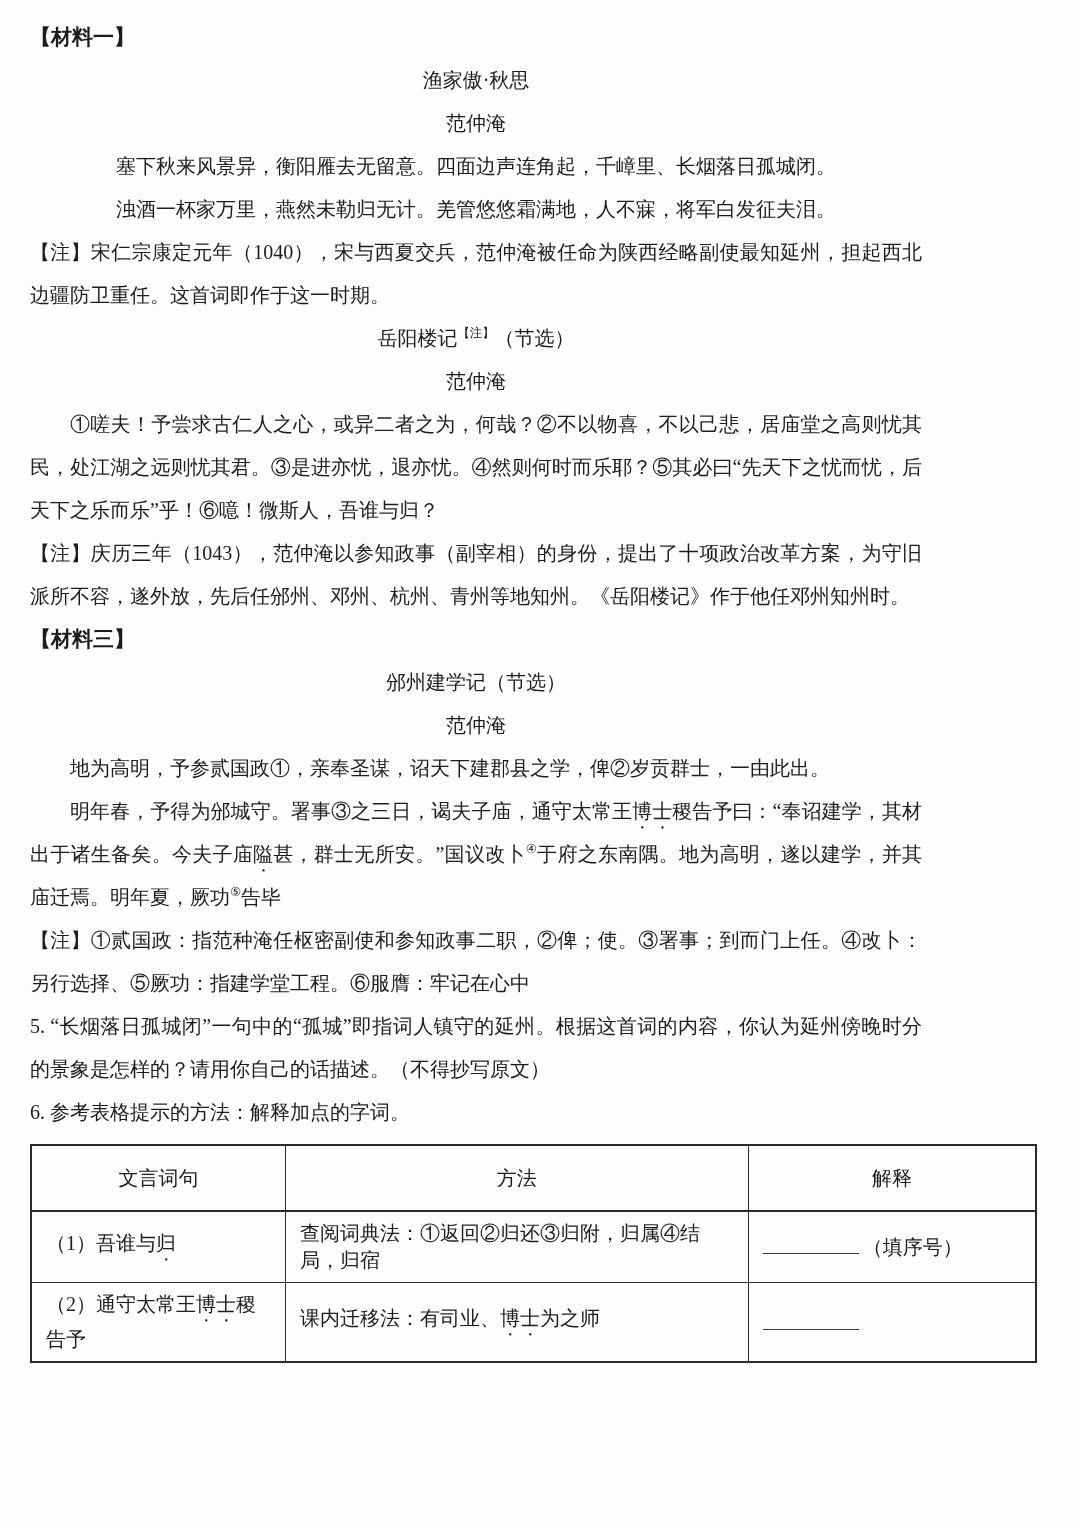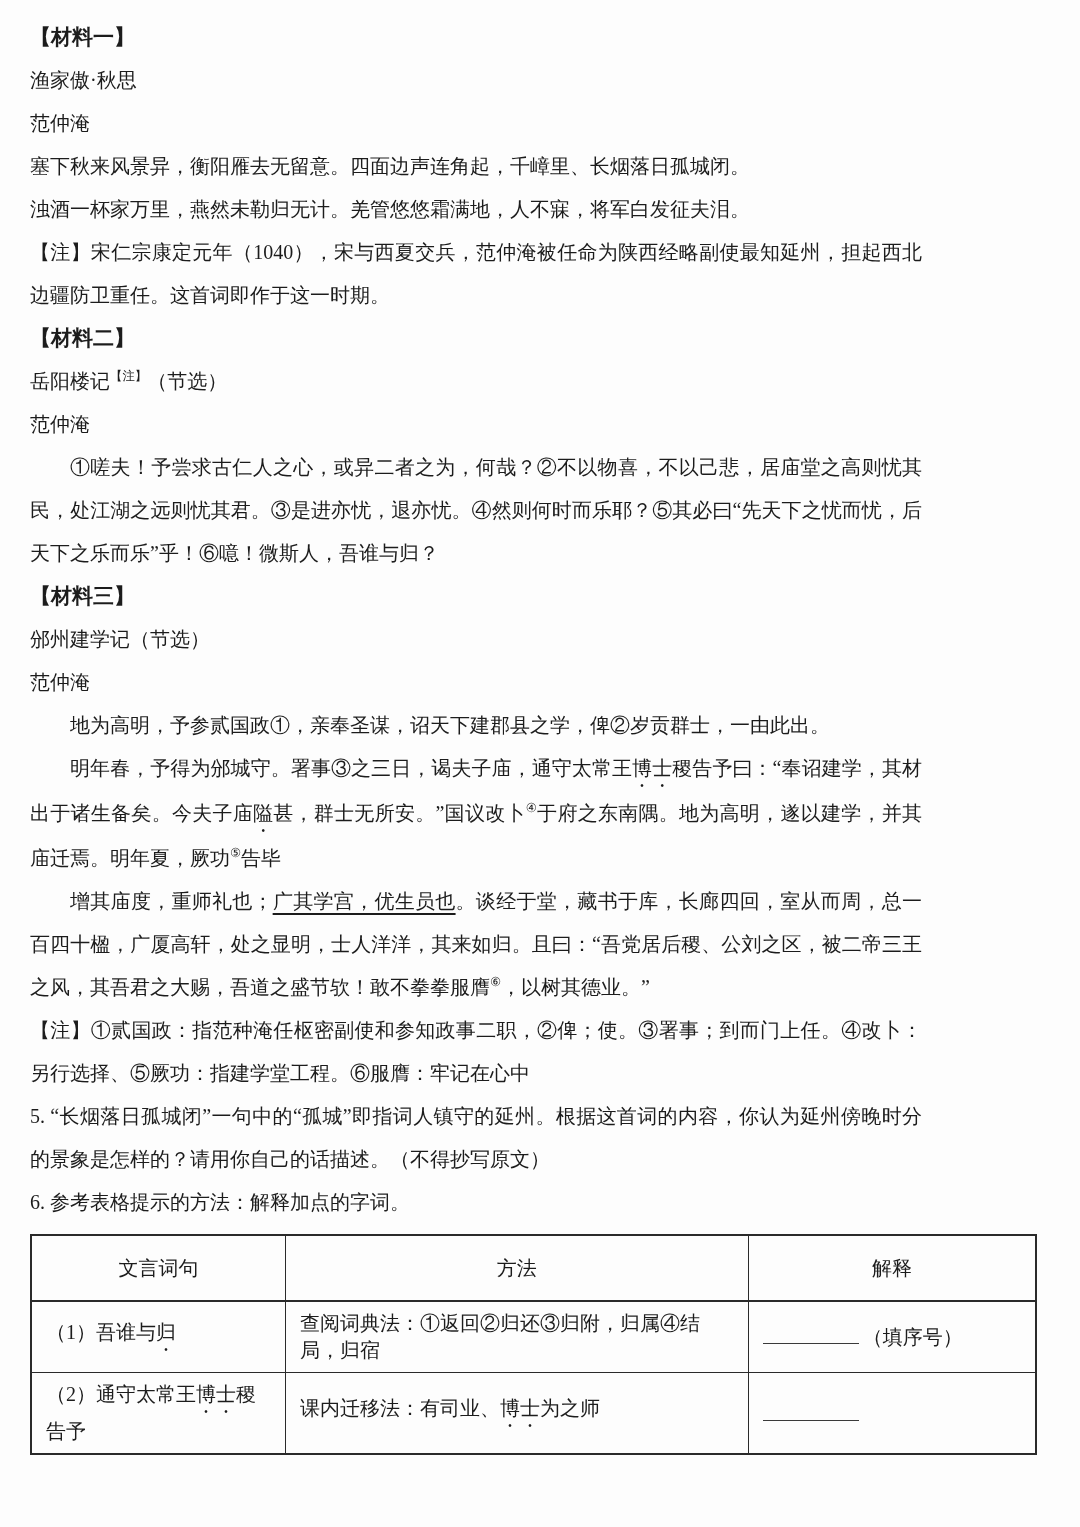--- a/index.html
+++ b/index.html
@@ -16,29 +16,28 @@
     padding: 16px 30px 0 30px;
     position: relative;
   }
   .para {
     font-size: 20px;
     line-height: 43px;
     text-align: justify;
     margin: 0;
   }
   .indent { text-indent: 2em; }
-  .center { }
+  .center { text-align: center; }
   .mat-label { font-weight: bold; font-size: 21px; }
   .seg-sup { vertical-align: super; font-size: 0.62em; line-height: 0; }
   .seg-dot {
     -webkit-text-emphasis: filled dot #1c1c1c;
     -webkit-text-emphasis-position: under right;
     text-emphasis: filled dot #1c1c1c;
     text-emphasis-position: under right;
-    font-family: Liberation Mono, monospace;
   }
   .seg-ul { text-decoration: underline; text-underline-offset: 5px; }
   .seg-blank {
     display: inline-block;
     width: 96px; height: 1em;
     border-bottom: 1.5px solid #3a3a3a;
     margin-right: 4px;
     vertical-align: baseline;
   }
   table.q-table {
@@ -77,33 +76,32 @@
   <section>
     <p class="para mat-label">【材料一】</p>
     <p class="para center">渔家傲·秋思</p>
     <p class="para center">范仲淹</p>
     <p class="para center">塞下秋来风景异，衡阳雁去无留意。四面边声连角起，千嶂里、长烟落日孤城闭。</p>
     <p class="para center">浊酒一杯家万里，燕然未勒归无计。羌管悠悠霜满地，人不寐，将军白发征夫泪。</p>
     <p class="para">【注】宋仁宗康定元年（1040），宋与西夏交兵，范仲淹被任命为陕西经略副使最知延州，担起西北边疆防卫重任。这首词即作于这一时期。</p>
   </section>
 
   <section>
-    <p class="para mat-label">【材料二】</p>
     <p class="para center"><span>岳阳楼记</span><span class="seg-sup">【注】</span><span>（节选）</span></p>
     <p class="para center">范仲淹</p>
     <p class="para indent">①嗟夫！予尝求古仁人之心，或异二者之为，何哉？②不以物喜，不以己悲，居庙堂之高则忧其民，处江湖之远则忧其君。③是进亦忧，退亦忧。④然则何时而乐耶？⑤其必曰“先天下之忧而忧，后天下之乐而乐”乎！⑥噫！微斯人，吾谁与归？</p>
+    <p class="para">【注】庆历三年（1043），范仲淹以参知政事（副宰相）的身份，提出了十项政治改革方案，为守旧派所不容，遂外放，先后任邠州、邓州、杭州、青州等地知州。《岳阳楼记》作于他任邓州知州时。</p>
   </section>
 
   <section>
     <p class="para mat-label">【材料三】</p>
     <p class="para center">邠州建学记（节选）</p>
     <p class="para center">范仲淹</p>
     <p class="para indent">地为高明，予参贰国政①，亲奉圣谋，诏天下建郡县之学，俾②岁贡群士，一由此出。</p>
     <p class="para indent"><span>明年春，予得为邠城守。署事③之三日，谒夫子庙，通守太常王</span><span class="seg-dot">博士</span><span>稷告予曰：“奉诏建学，其材出于诸生备矣。今夫子庙</span><span class="seg-dot">隘</span><span>甚，群士无所安。”国议改卜</span><span class="seg-sup">④</span><span>于府之东南隅。地为高明，遂以建学，并其庙迁焉。明年夏，厥功</span><span class="seg-sup">⑤</span><span>告毕</span></p>
-    <p class="para indent"><span>增其庙度，重师礼也；</span><span class="seg-ul">广其学宫，优生员也</span><span>。谈经于堂，藏书于库，长廊四回，室从而周，总一百四十楹，广厦高轩，处之显明，士人洋洋，其来如归。且曰：“吾党居后稷、公刘之区，被二帝三王之风，其吾君之大赐，吾道之盛节欤！敢不拳拳服膺</span><span class="seg-sup">⑥</span><span>，以树其德业。”</span></p>
     <p class="para">【注】①贰国政：指范种淹任枢密副使和参知政事二职，②俾；使。③署事；到而门上任。④改卜：另行选择、⑤厥功：指建学堂工程。⑥服膺：牢记在心中</p>
   </section>
 
   <p class="para">5. “长烟落日孤城闭”一句中的“孤城”即指词人镇守的延州。根据这首词的内容，你认为延州傍晚时分的景象是怎样的？请用你自己的话描述。（不得抄写原文）</p>
   <p class="para">6. 参考表格提示的方法：解释加点的字词。</p>
 
   <table class="q-table">
     <thead>
       <tr>
         <th class="col-phrase">文言词句</th>

